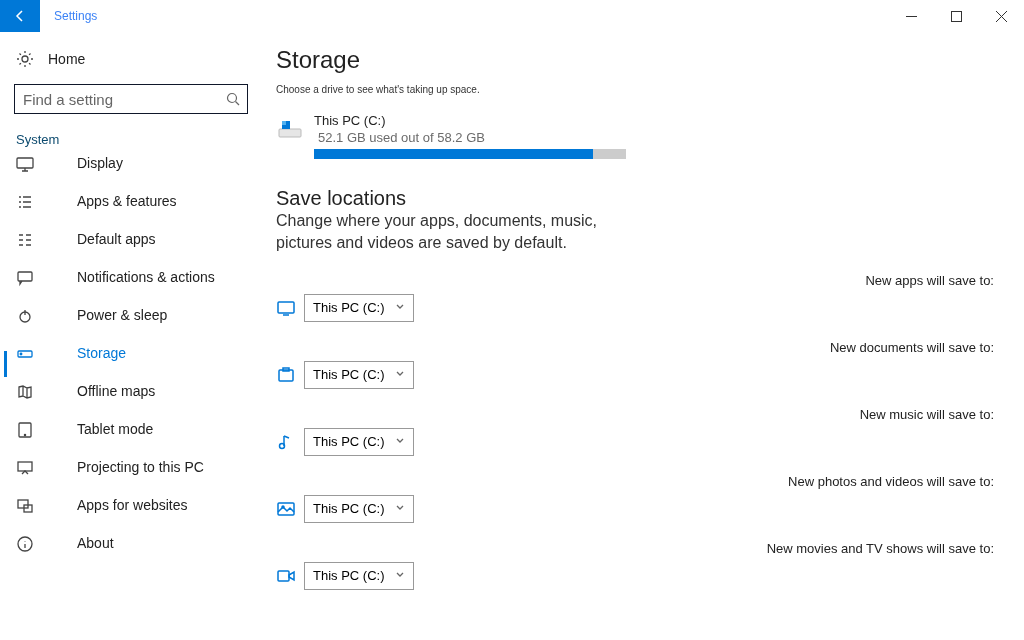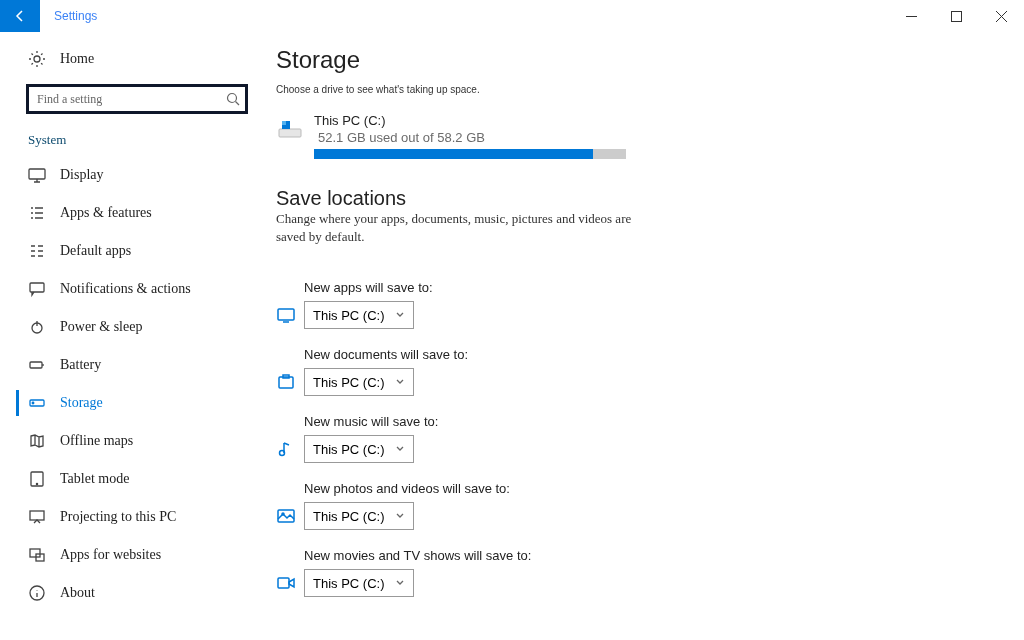--- a/index.html
+++ b/index.html
@@ -7,59 +7,59 @@
 
     .titlebar { height: 32px; display: flex; align-items: center; }
     .back-btn { width: 40px; height: 32px; background: #0078d7; display: flex; align-items: center; justify-content: center; cursor: pointer; }
     .back-btn svg { fill: #fff; }
     .title { margin-left: 14px; font-size: 12px; color: #3b82f6; }
     .window-controls { margin-left: auto; display: flex; }
     .window-controls .wc { width: 45px; height: 32px; display: flex; align-items: center; justify-content: center; cursor: pointer; }
     .window-controls svg { stroke: #333; fill: none; stroke-width: 1; }
 
     .body { display: flex; height: calc(640px - 32px); }
-    .sidebar { width: 258px; padding: 12px 0 0 16px; font-family: Liberation Serif, serif; }
+    .sidebar { width: 258px; padding: 12px 0 0 4px; }
     .home-row { display: flex; align-items: center; padding: 6px 12px 6px 12px; cursor: pointer; }
     .home-row .gear { width: 18px; height: 18px; margin-right: 14px; }
     .home-label { font-size: 14px; color: #222; }
 
     .search-wrap { padding: 10px 10px 0 10px; }
-    .search { width: 100%; height: 30px; border: 3px solid #0f172a; padding: 0 30px 0 8px; font-size: 12px; color: #ec4899; font-family: inherit; }
+    .search { width: 100%; height: 30px; border: 1px solid #0f172a; padding: 0 30px 0 8px; font-size: 15px; color: #ec4899; font-family: inherit; }
     .search::placeholder { color: #666; }
     .search-wrap { position: relative; }
     .search-icon { position: absolute; right: 18px; top: 18px; }
 
     .group-label { color: #0c4a6e; font-size: 13px; padding: 18px 12px 8px 12px; }
 
     .navlist { list-style: none; }
-    .nav-item { display: flex; align-items: center; height: 38px; padding-left: 12px; cursor: pointer; position: relative; }
+    .nav-item { display: flex; align-items: flex-start; height: 38px; padding-left: 12px; cursor: pointer; position: relative; gap: 29px; }
     .nav-item .icon { width: 18px; height: 18px; margin-right: 14px; display: flex; align-items: center; justify-content: center; }
     .nav-item .lbl { font-size: 14px; color: #222; }
     .nav-item.active .lbl { color: #0078d7; }
     .nav-item.active .icon svg { stroke: #0078d7; fill: none; }
     .nav-item.active::before { content: ""; position: absolute; left: 0; top: 6px; bottom: 6px; width: 3px; background: #0078d7; }
     .nav-item .icon svg { stroke: #444; fill: none; stroke-width: 1.3; }
 
     .main { flex: 1; padding: 14px 30px 0 18px; overflow-y: auto; }
     .h1 { font-size: 24px; font-weight: 400; color: #222; margin-bottom: 10px; }
     .sub { font-size: 10px; color: #333; margin-bottom: 18px; }
 
     .drive-row { display: flex; align-items: flex-start; margin-bottom: 28px; }
     .drive-icon { width: 28px; height: 28px; margin-right: 10px; margin-top: 2px; }
     .drive-info { flex: 0 0 auto; width: 312px; }
     .drive-name { font-size: 13px; color: #222; }
     .drive-used { font-size: 13px; color: #6b6b6b; margin: 2px 0 4px 4px; }
     .bar { width: 312px; height: 10px; background: #ccc; position: relative; }
     .bar-fill { height: 100%; background: #0078d7; }
 
     .h2 { font-size: 20px; font-weight: 400; color: #222; }
-    .desc { font-size: 13px; color: #333; max-width: 360px; margin-bottom: 34px; line-height: 1.4; font-family: Liberation Serif, serif; }
+    .desc { font-size: 16px; color: #333; max-width: 360px; margin-bottom: 18px; line-height: 1.4; }
 
     .save-row { margin-bottom: 18px; }
-    .save-label { font-size: 13px; color: #222; margin-left: 28px; margin-bottom: 6px; }
+    .save-label { font-size: 13px; color: #222; margin-left: 28px; margin-bottom: 6px; text-align: right; }
     .save-ctl { display: flex; align-items: center; }
     .save-ctl .cat-icon { width: 20px; height: 20px; margin-right: 8px; display:flex; align-items:center; justify-content:center;}
     .save-ctl .cat-icon svg { stroke: #0078d7; fill: none; stroke-width: 1.5; }
     .dropdown { border: 1px solid #999; height: 28px; min-width: 92px; display: flex; align-items: center; padding: 0 8px; cursor: pointer; font-size: 13px; }
     .dropdown .chev { margin-left: 10px; }
     .dropdown .chev svg { stroke: #666; fill: none; stroke-width:1.3;}
   </style>
 </head>
 <body>
 
@@ -146,29 +146,20 @@
           <span class="lbl">Notifications &amp; actions</span>
         </li>
       <li class="nav-item">
           <span class="icon">
             <svg width="18" height="18" viewBox="0 0 18 18">
               <circle cx="9" cy="10" r="5"></circle>
               <path d="M9 3v5"></path>
             </svg>
           </span>
           <span class="lbl">Power &amp; sleep</span>
-        </li>
-      <li class="nav-item">
-          <span class="icon">
-            <svg width="18" height="18" viewBox="0 0 18 18">
-              <rect x="2" y="6" width="12" height="6" rx="1"></rect>
-              <path d="M15 8v2"></path>
-            </svg>
-          </span>
-          <span class="lbl">Battery</span>
         </li>
       <li class="nav-item active">
           <span class="icon">
             <svg width="18" height="18" viewBox="0 0 18 18">
               <rect x="2" y="6" width="14" height="6" rx="1"></rect>
               <circle cx="5" cy="9" r="0.8" fill="#0078d7"></circle>
             </svg>
           </span>
           <span class="lbl">Storage</span>
         </li>

